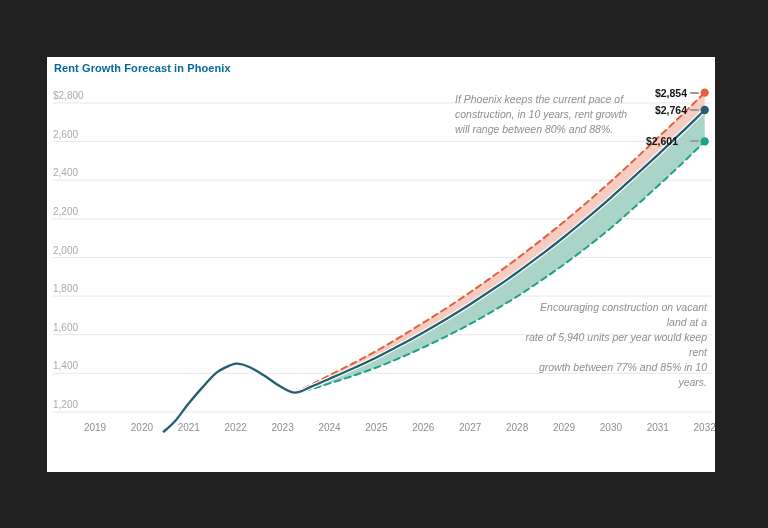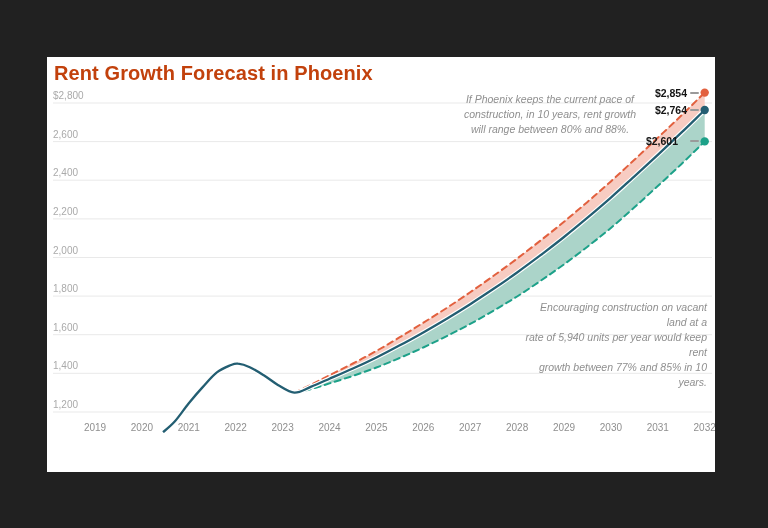--- a/index.html
+++ b/index.html
@@ -8,30 +8,30 @@
     background:#212121;
     font-family:"Liberation Sans", sans-serif;
     position:relative;overflow:hidden;
   }
   .card{
     position:absolute;left:47px;top:57px;width:668px;height:415px;
     background:#ffffff;
   }
   .chart-title{
     position:absolute;left:7px;top:5px;margin:0;
-    font-size:20px;font-weight:bold;color:#c2410c;letter-spacing:.1px;
+    font-size:11px;font-weight:bold;color:#0369a1;letter-spacing:.1px;
   }
   .plot{position:absolute;left:0;top:0;width:668px;height:415px;}
   .plot svg{position:absolute;left:0;top:0;}
   .ann{
     position:absolute;
     font-size:10.5px;font-style:italic;color:#8f8f8f;
     line-height:15px;white-space:pre-line;
   }
-  .ann-top{left:408px;top:35px;width:190px;text-align:center;}
+  .ann-top{left:408px;top:35px;width:190px;text-align:left;}
   .ann-mid{left:478px;top:243px;width:182px;text-align:right;}
   .end-label-row{
     position:absolute;right:16px;height:14px;
     display:flex;align-items:center;gap:3px;
   }
   .end-label-text{font-size:10.5px;font-weight:bold;color:#141414;}
   .end-label-dash{width:9px;height:2px;background:#9a9a9a;border-radius:1px;}
   .footnote{
     position:absolute;left:6px;top:390px;
     font-size:10px;font-style:italic;color:#464646;line-height:11.5px;

